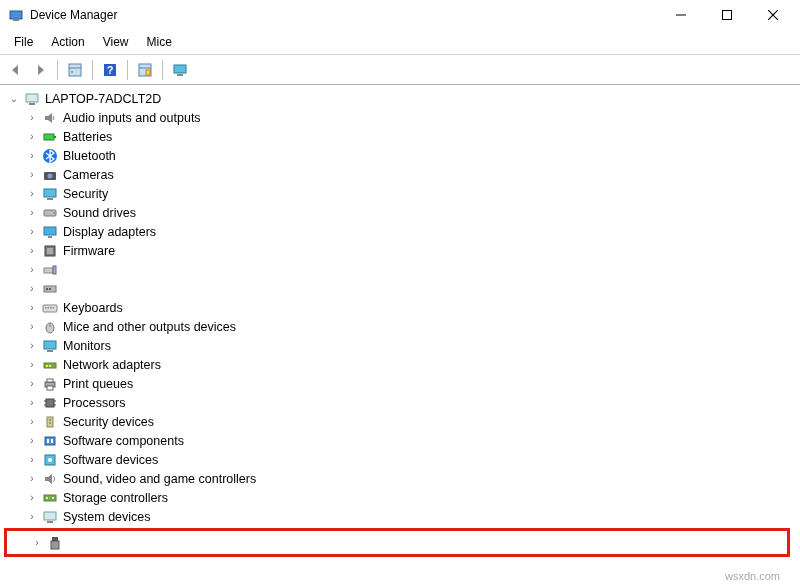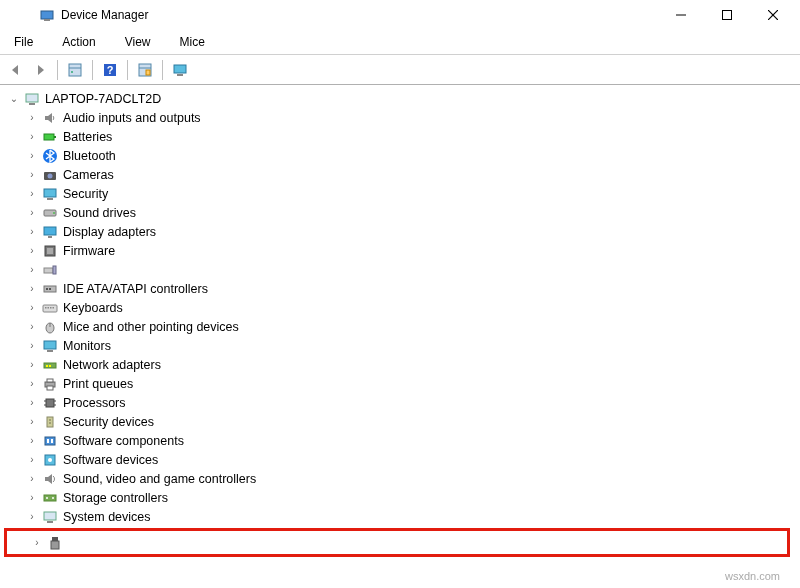--- a/index.html
+++ b/index.html
@@ -12,37 +12,36 @@
     height: 588px;
     overflow: hidden;
     position: relative;
   }
   .titlebar {
     display: flex;
     align-items: center;
     height: 30px;
     padding: 0 4px 0 8px;
     background: #fff;
-    margin-left: 31px;
   }
   .titlebar-icon {
     width: 16px; height: 16px;
     margin-right: 6px;
   }
   .title-text { flex: 1; font-size: 12px; }
   .win-controls { display: flex; }
   .win-btn {
     width: 46px; height: 30px;
     display: flex; align-items: center; justify-content: center;
     font-size: 11px;
   }
   .menubar {
     display: flex;
     padding: 2px 6px;
-    gap: 13px;
+    gap: 2px;
     border-bottom: 1px solid #d0d0d0;
     align-items: center;
   }
   .menu-item {
     padding: 3px 8px;
     font-size: 12px;
   }
   .toolbar {
     display: flex;
     align-items: center;
@@ -280,21 +279,20 @@
   </div>
   <div class="tree-row child">
     <span class="chevron">›</span>
     <span class="dev-icon">
         <svg viewBox="0 0 16 16">
           <rect x="2" y="5" width="12" height="6" fill="#bbb" stroke="#777"></rect>
           <rect x="4" y="7" width="2" height="2" fill="#555"></rect>
           <rect x="7" y="7" width="2" height="2" fill="#555"></rect>
         </svg>
       </span>
-    <span>IDE ATA/ATAPI controllers</span>
   </div>
   <div class="tree-row child">
     <span class="chevron">›</span>
     <span class="dev-icon">
         <svg viewBox="0 0 16 16">
           <rect x="1" y="5" width="14" height="7" fill="#ddd" stroke="#888" rx="1"></rect>
           <rect x="3" y="7" width="1.5" height="1.5" fill="#888"></rect>
           <rect x="5.5" y="7" width="1.5" height="1.5" fill="#888"></rect>
           <rect x="8" y="7" width="1.5" height="1.5" fill="#888"></rect>
           <rect x="10.5" y="7" width="1.5" height="1.5" fill="#888"></rect>
@@ -303,21 +301,21 @@
     <span>Keyboards</span>
   </div>
   <div class="tree-row child">
     <span class="chevron">›</span>
     <span class="dev-icon">
         <svg viewBox="0 0 16 16">
           <ellipse cx="8" cy="9" rx="4" ry="5" fill="#ccc" stroke="#777"></ellipse>
           <line x1="8" y1="4" x2="8" y2="8" stroke="#777"></line>
         </svg>
       </span>
-    <span>Mice and other pointing devices</span>
+    <span>Mice and other outputs devices</span>
   </div>
   <div class="tree-row child">
     <span class="chevron">›</span>
     <span class="dev-icon">
         <svg viewBox="0 0 16 16">
           <rect x="2" y="3" width="12" height="8" fill="#5bbde0" stroke="#2a7aa0"></rect>
           <rect x="5" y="12" width="6" height="2" fill="#888"></rect>
         </svg>
       </span>
     <span>Monitors</span>

